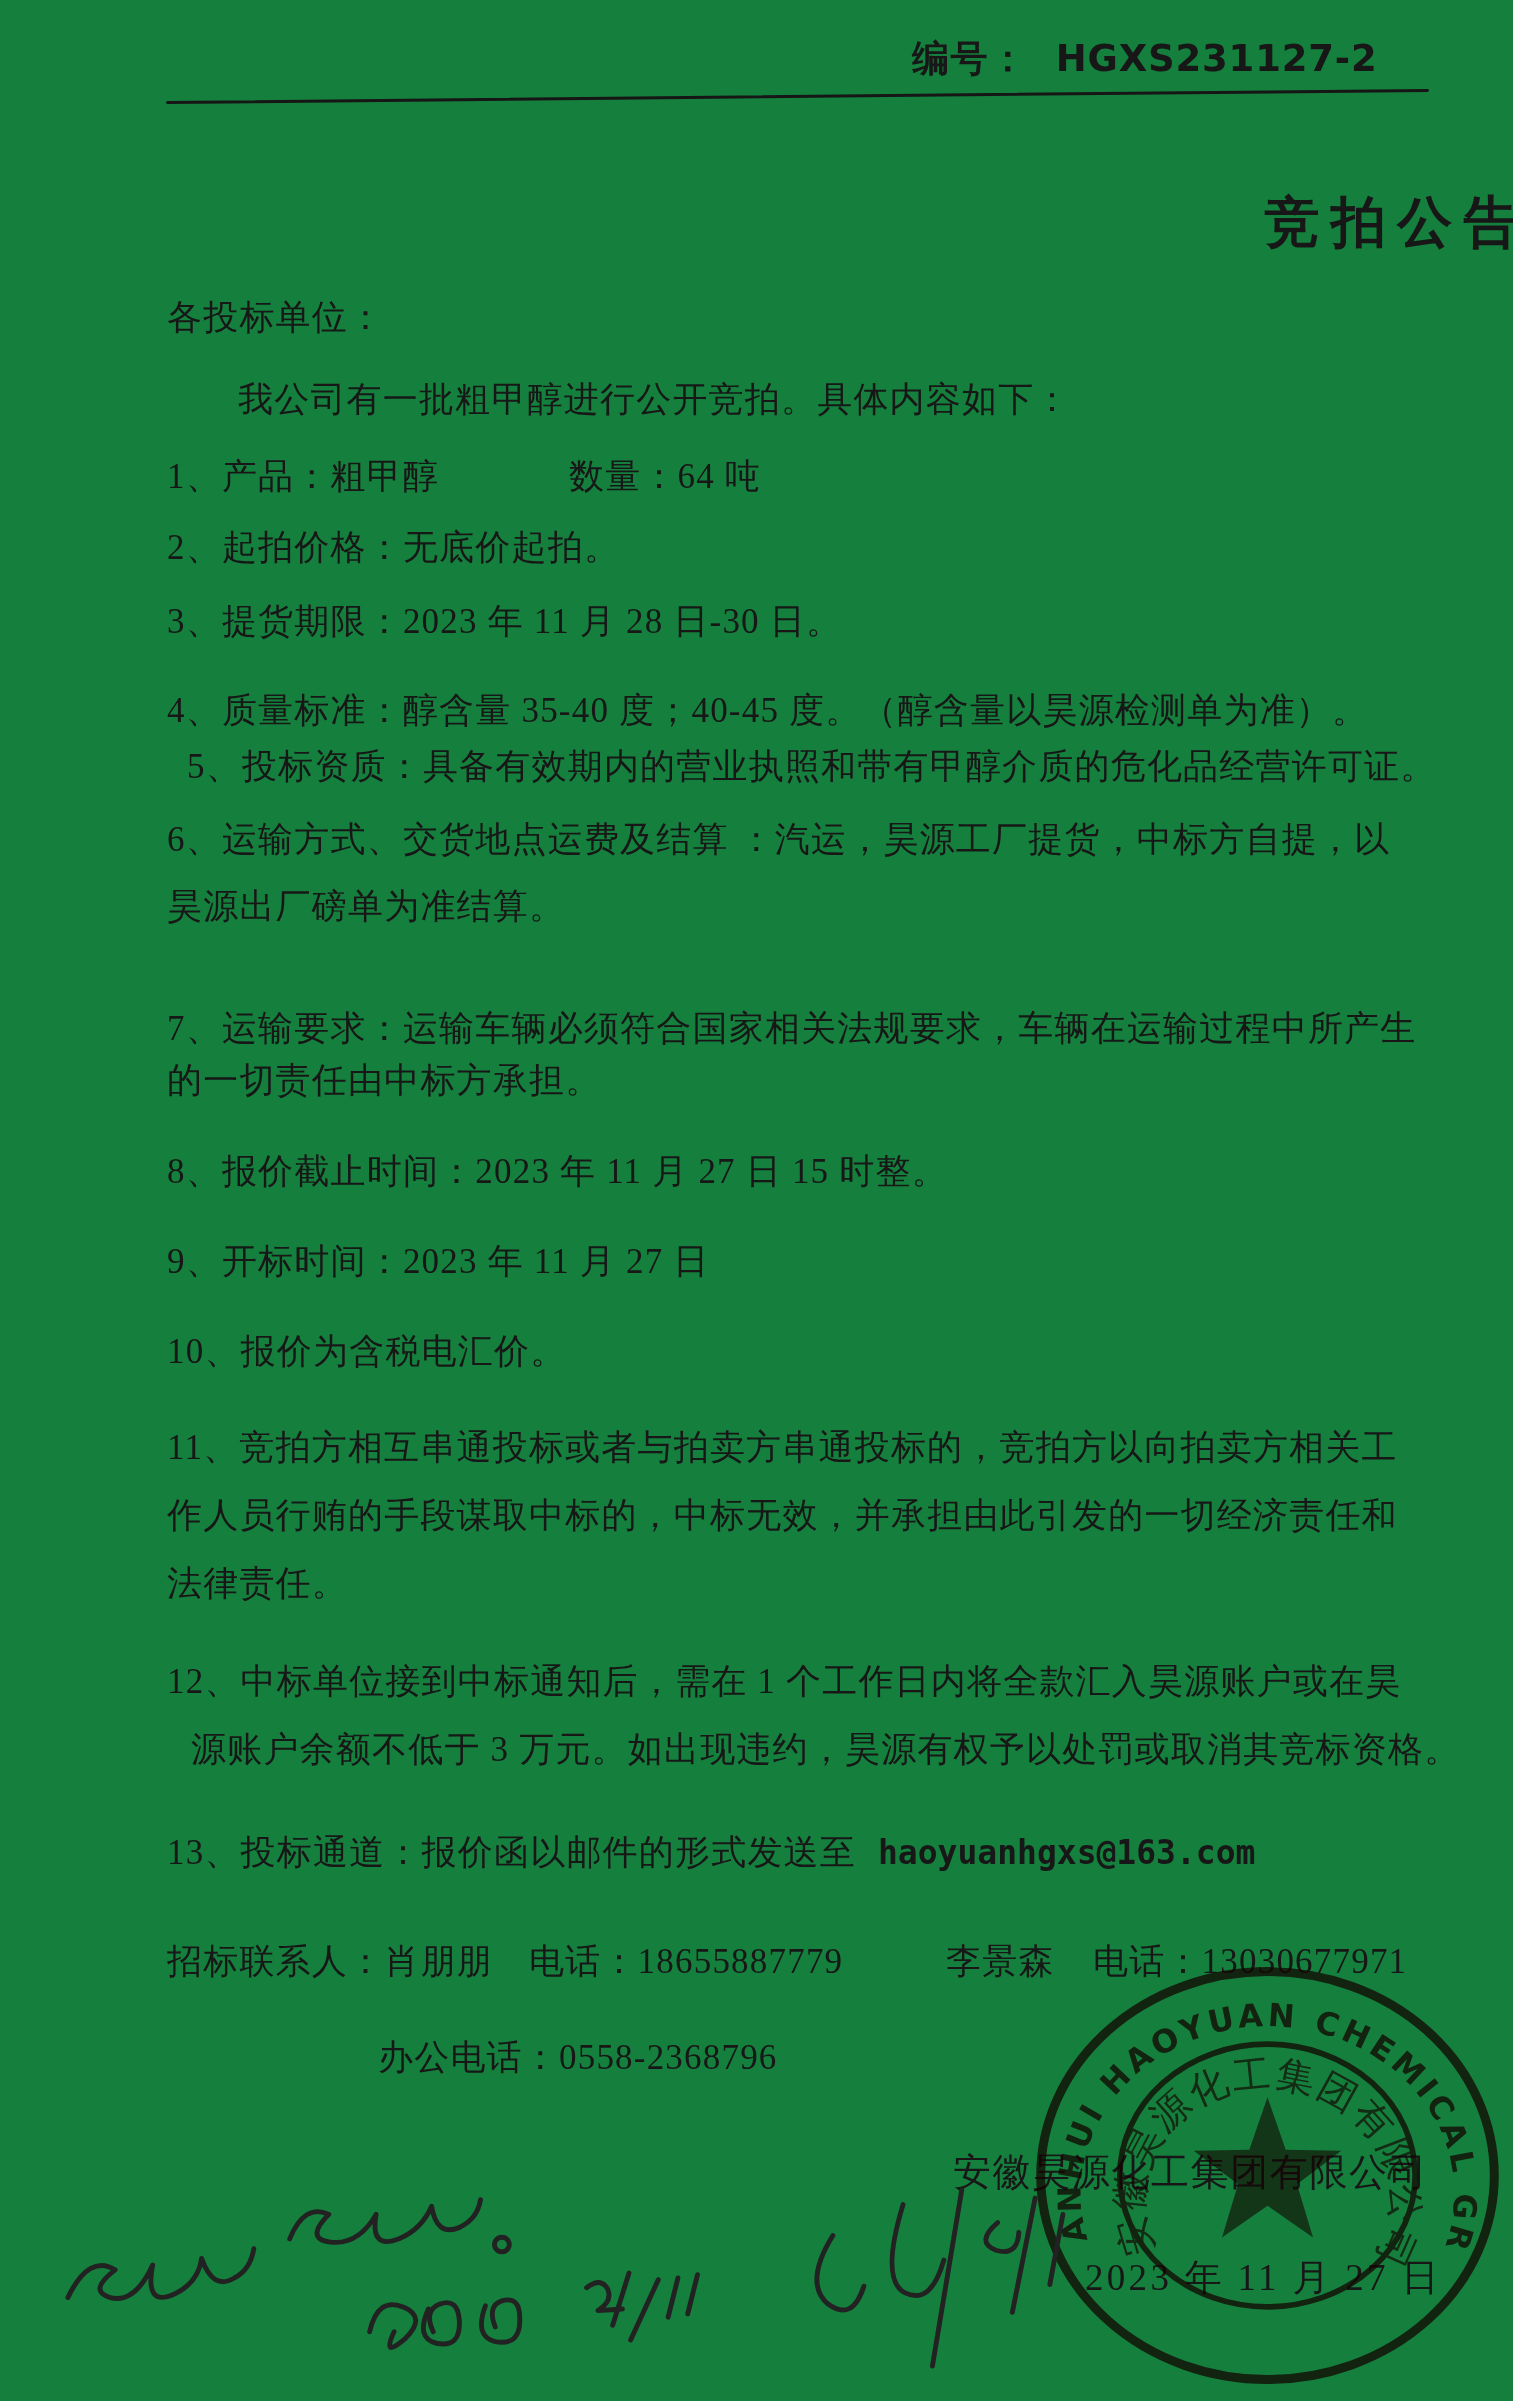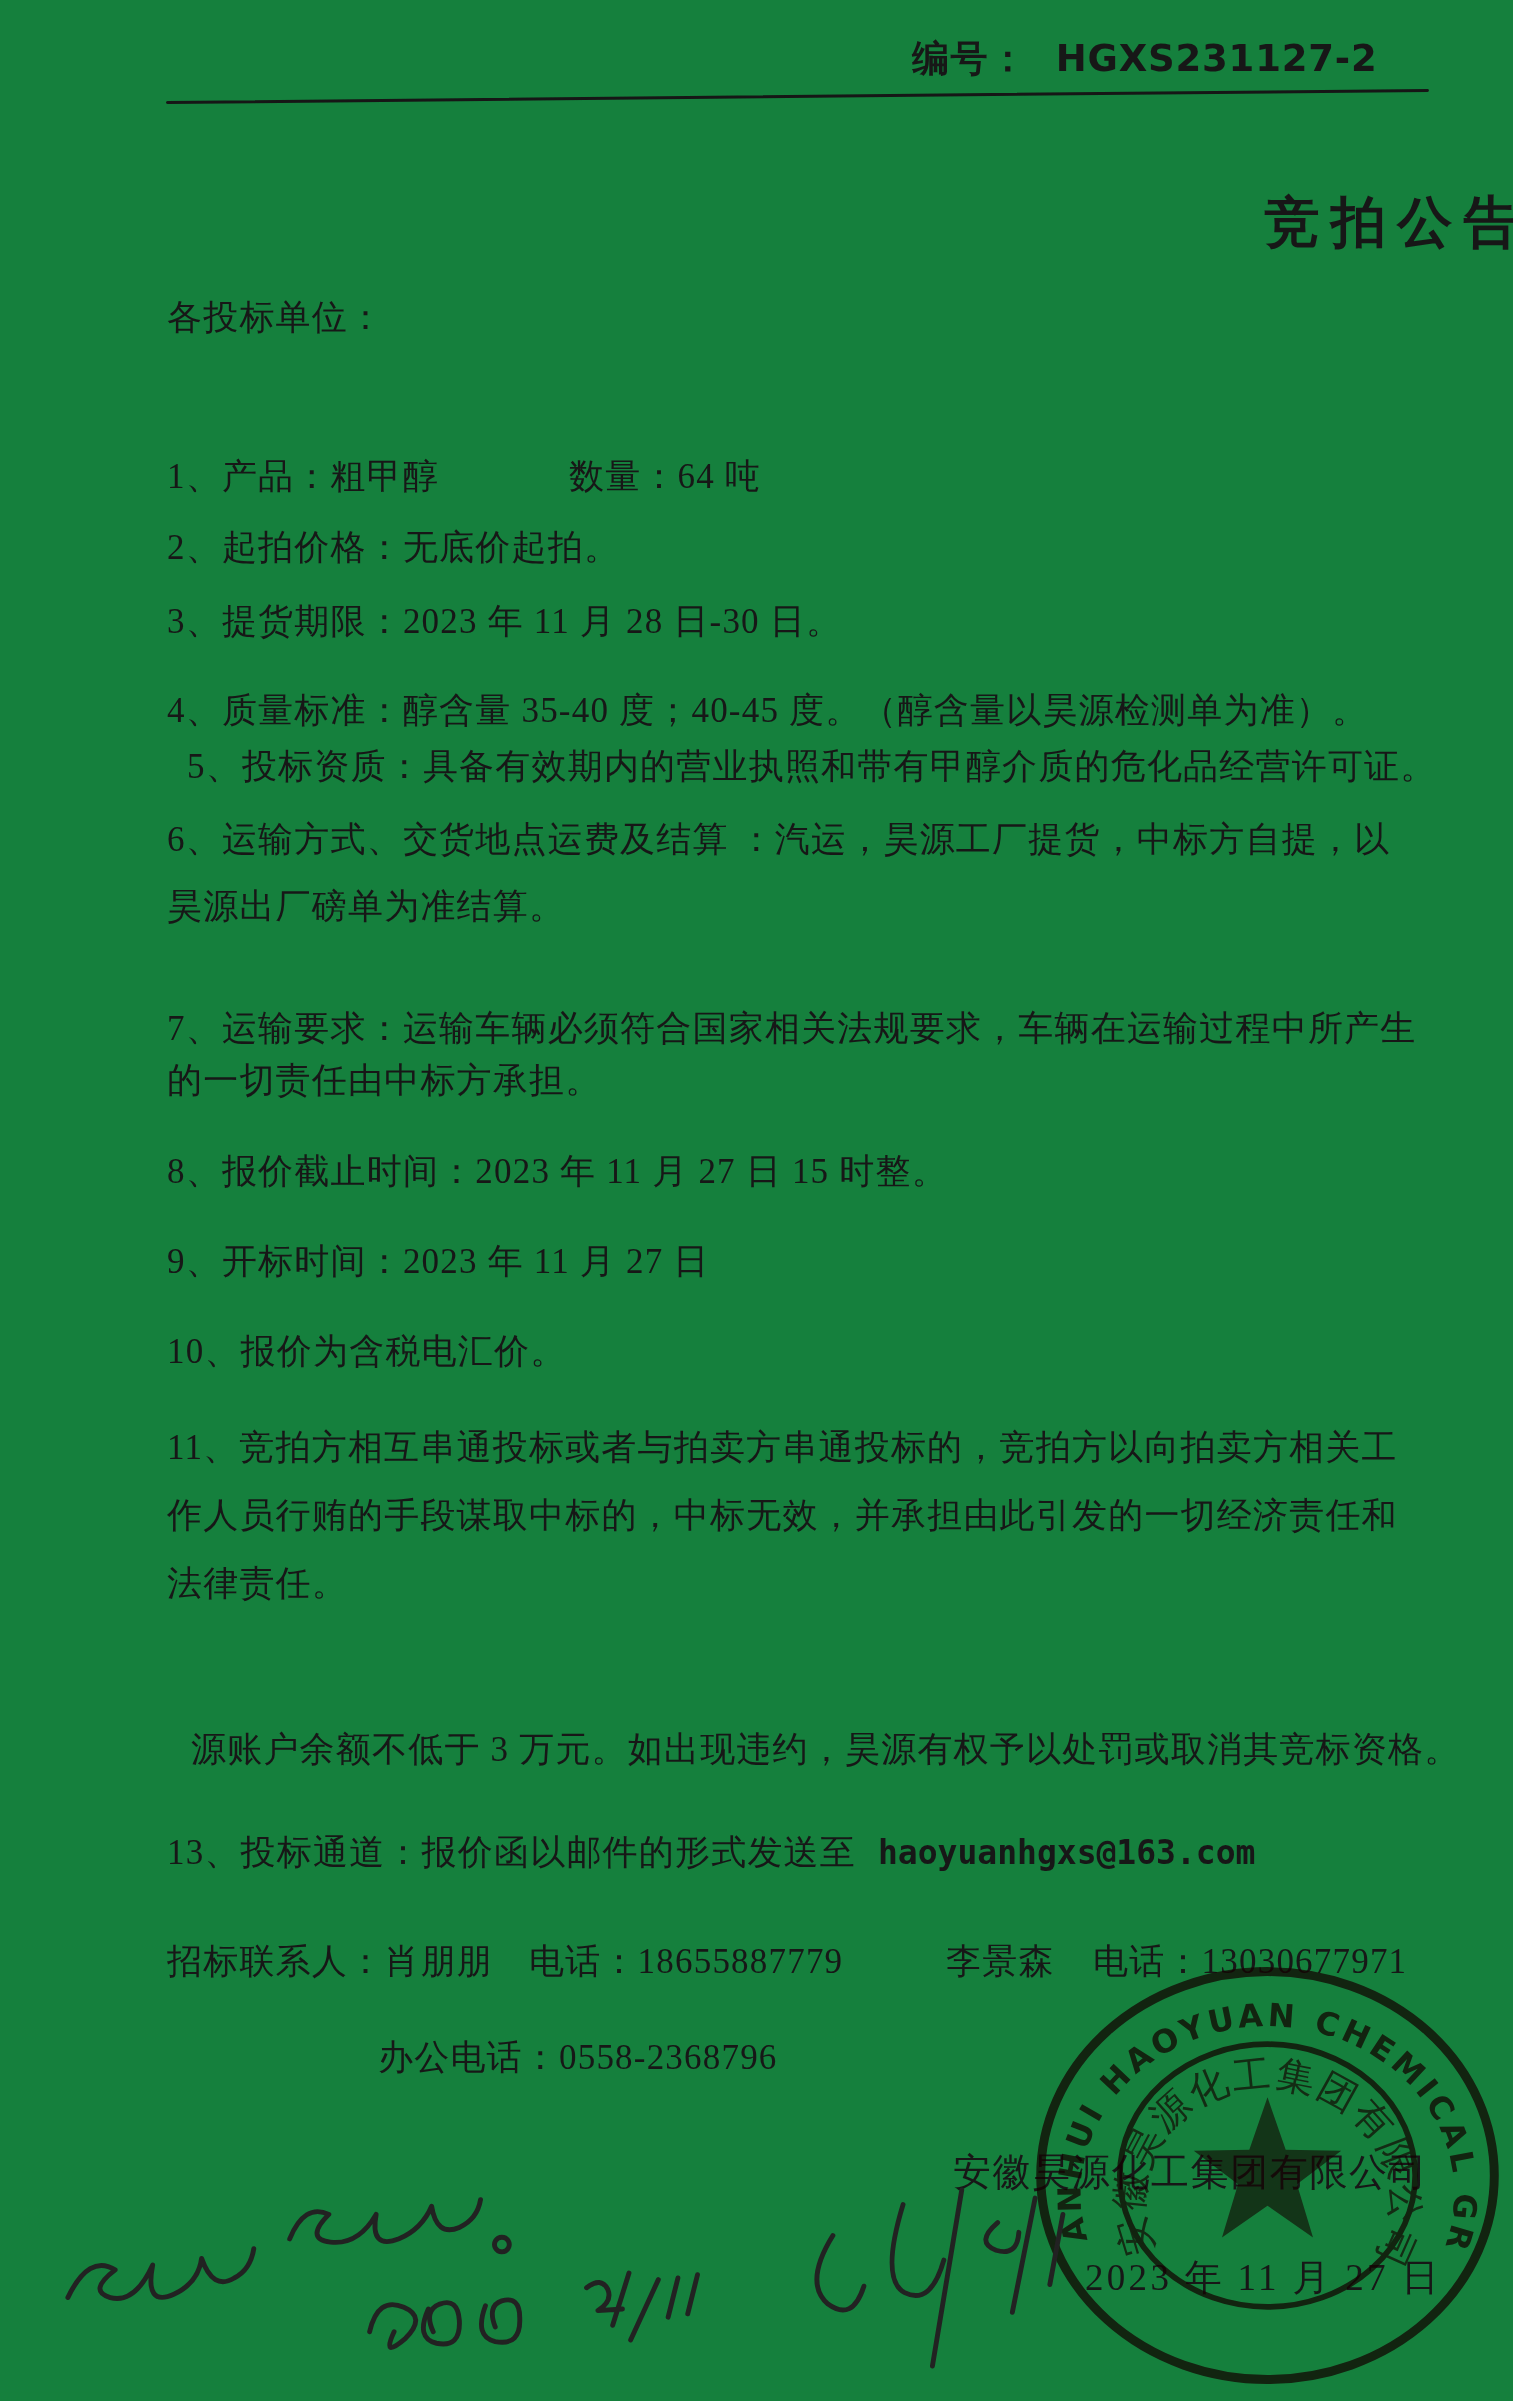--- a/index.html
+++ b/index.html
@@ -25,38 +25,40 @@
 <div class="page">
 
   <div class="docnum">
     <span>编号：</span><span class="num">HGXS231127-2</span>
   </div>
   <div class="rule"></div>
 
   <div class="title">竞拍公告</div>
 
   <div class="line" style="left:167px;top:295px;">各投标单位：</div>
+  <div class="line" style="left:238px;top:377px;">我公司有一批粗甲醇进行公开竞拍。具体内容如下：</div>
 
   <div class="line" style="left:167px;top:454px;">1、产品：粗甲醇</div>
   <div class="line" style="left:569px;top:454px;">数量：64 吨</div>
 
   <div class="line" style="left:167px;top:525px;">2、起拍价格：无底价起拍。</div>
   <div class="line" style="left:167px;top:599px;">3、提货期限：2023 年 11 月 28 日-30 日。</div>
   <div class="line" style="left:167px;top:672px;margin-top:16px;">4、质量标准：醇含量 35-40 度；40-45 度。（醇含量以昊源检测单为准）。</div>
   <div class="line" style="left:167px;top:744px;margin-left:20px;">5、投标资质：具备有效期内的营业执照和带有甲醇介质的危化品经营许可证。</div>
   <div class="line" style="left:167px;top:817px;">6、运输方式、交货地点运费及结算 ：汽运，昊源工厂提货，中标方自提，以</div>
   <div class="line" style="left:167px;top:884px;">昊源出厂磅单为准结算。</div>
   <div class="line" style="left:167px;top:990px;margin-top:16px;">7、运输要求：运输车辆必须符合国家相关法规要求，车辆在运输过程中所产生</div>
   <div class="line" style="left:167px;top:1058px;">的一切责任由中标方承担。</div>
   <div class="line" style="left:167px;top:1149px;">8、报价截止时间：2023 年 11 月 27 日 15 时整。</div>
   <div class="line" style="left:167px;top:1239px;">9、开标时间：2023 年 11 月 27 日</div>
   <div class="line" style="left:167px;top:1329px;">10、报价为含税电汇价。</div>
   <div class="line" style="left:167px;top:1425px;">11、竞拍方相互串通投标或者与拍卖方串通投标的，竞拍方以向拍卖方相关工</div>
   <div class="line" style="left:167px;top:1493px;">作人员行贿的手段谋取中标的，中标无效，并承担由此引发的一切经济责任和</div>
   <div class="line" style="left:167px;top:1561px;">法律责任。</div>
+  <div class="line" style="left:167px;top:1659px;">12、中标单位接到中标通知后，需在 1 个工作日内将全款汇入昊源账户或在昊</div>
   <div class="line" style="left:167px;top:1727px;margin-left:24px;">源账户余额不低于 3 万元。如出现违约，昊源有权予以处罚或取消其竞标资格。</div>
 
   <div class="line" style="left:167px;top:1830px;">
     <span>13、投标通道：报价函以邮件的形式发送至 </span><span class="email">haoyuanhgxs@163.com</span>
   </div>
 
   <div class="line" style="left:167px;top:1939px;">招标联系人：肖朋朋</div>
   <div class="line" style="left:529px;top:1939px;">电话：18655887779</div>
   <div class="line" style="left:946px;top:1939px;">李景森</div>
   <div class="line" style="left:1093px;top:1939px;">电话：13030677971</div>

